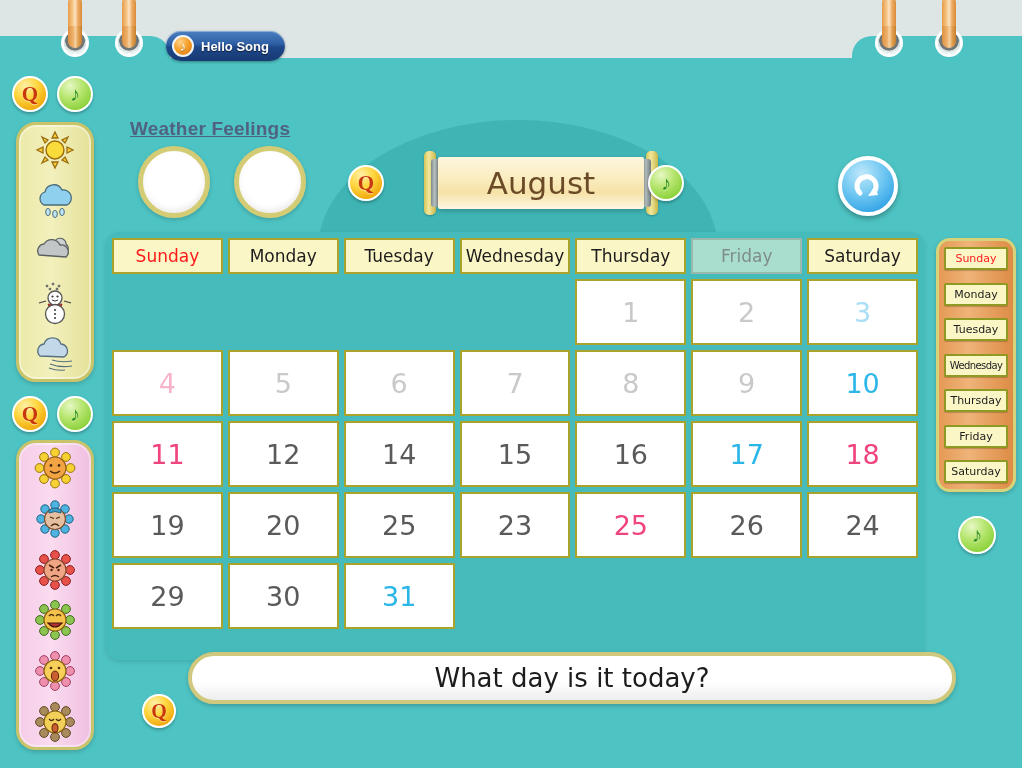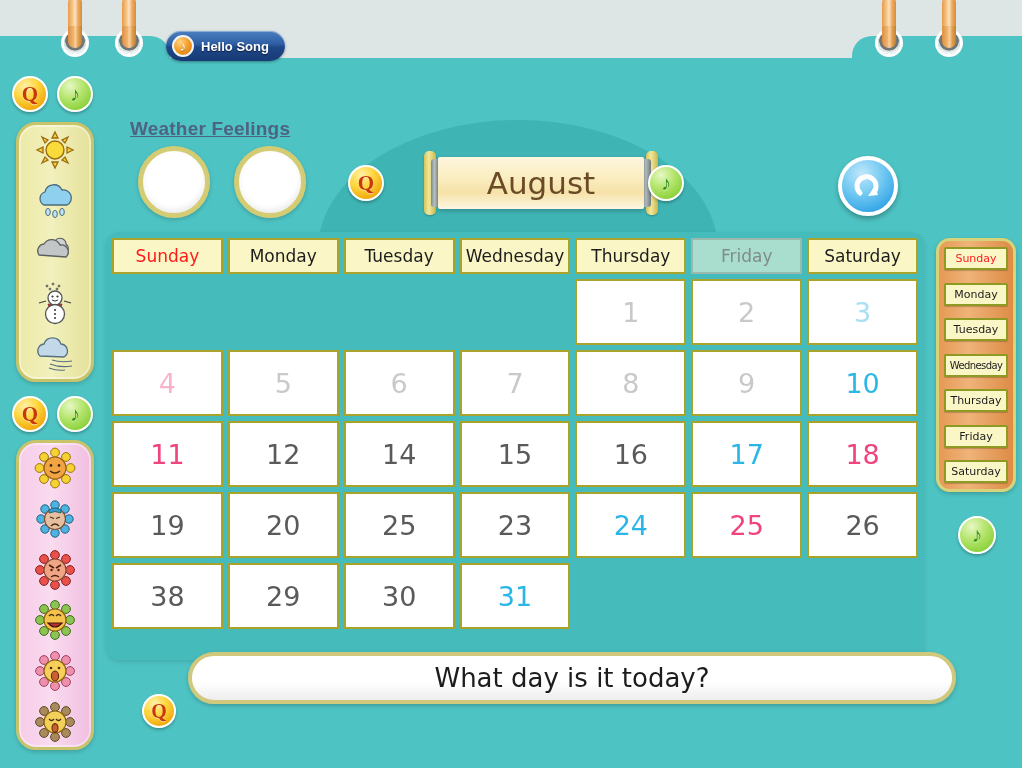--- a/index.html
+++ b/index.html
@@ -517,25 +517,24 @@
     <div class="daycell">14</div>
     <div class="daycell">15</div>
     <div class="daycell">16</div>
     <div class="daycell sat">17</div>
 
     <div class="daycell sun">18</div>
     <div class="daycell">19</div>
     <div class="daycell">20</div>
     <div class="daycell">25</div>
     <div class="daycell">23</div>
-    <div class="daycell sat">24</div>
 
     <div class="daycell sun">25</div>
     <div class="daycell">26</div>
-    <div class="daycell">38</div>
+    <div class="daycell">24</div>
     <div class="daycell">29</div>
     <div class="daycell">30</div>
     <div class="daycell sat">31</div>
   </div>
 </div>
 
 <div id="daylist-panel">
   <div class="day-chip sunday">Sunday</div>
   <div class="day-chip">Monday</div>
   <div class="day-chip">Tuesday</div>

